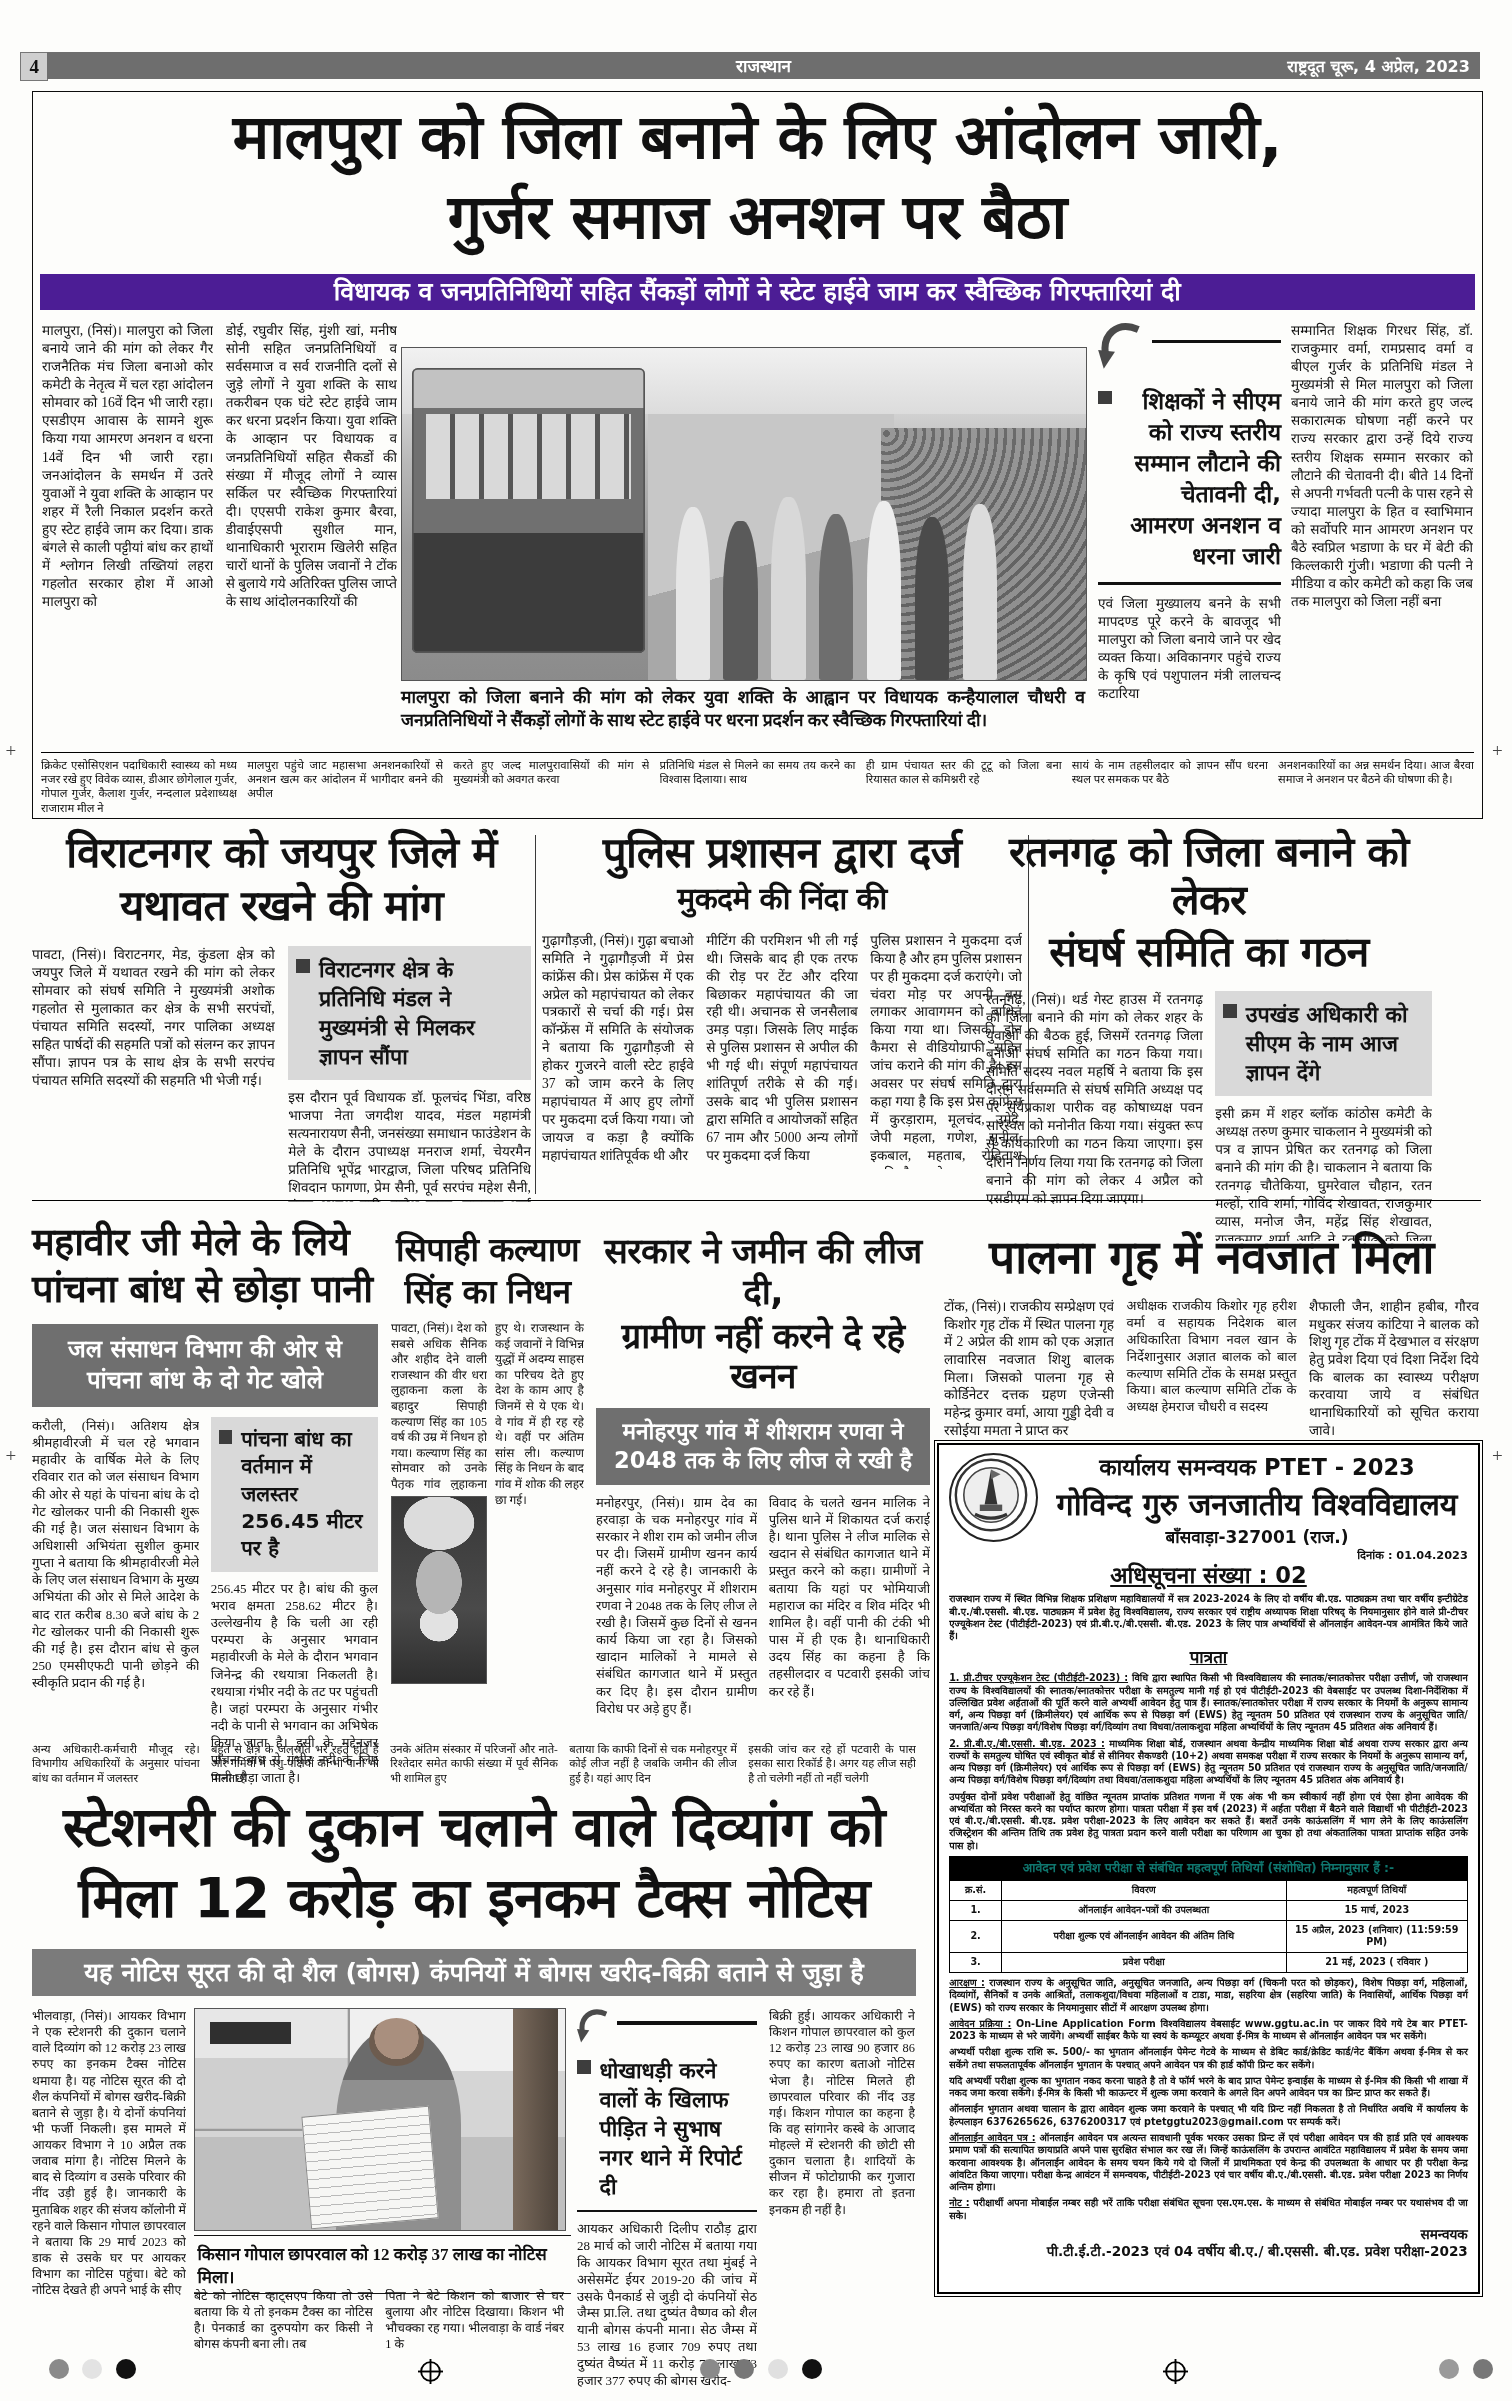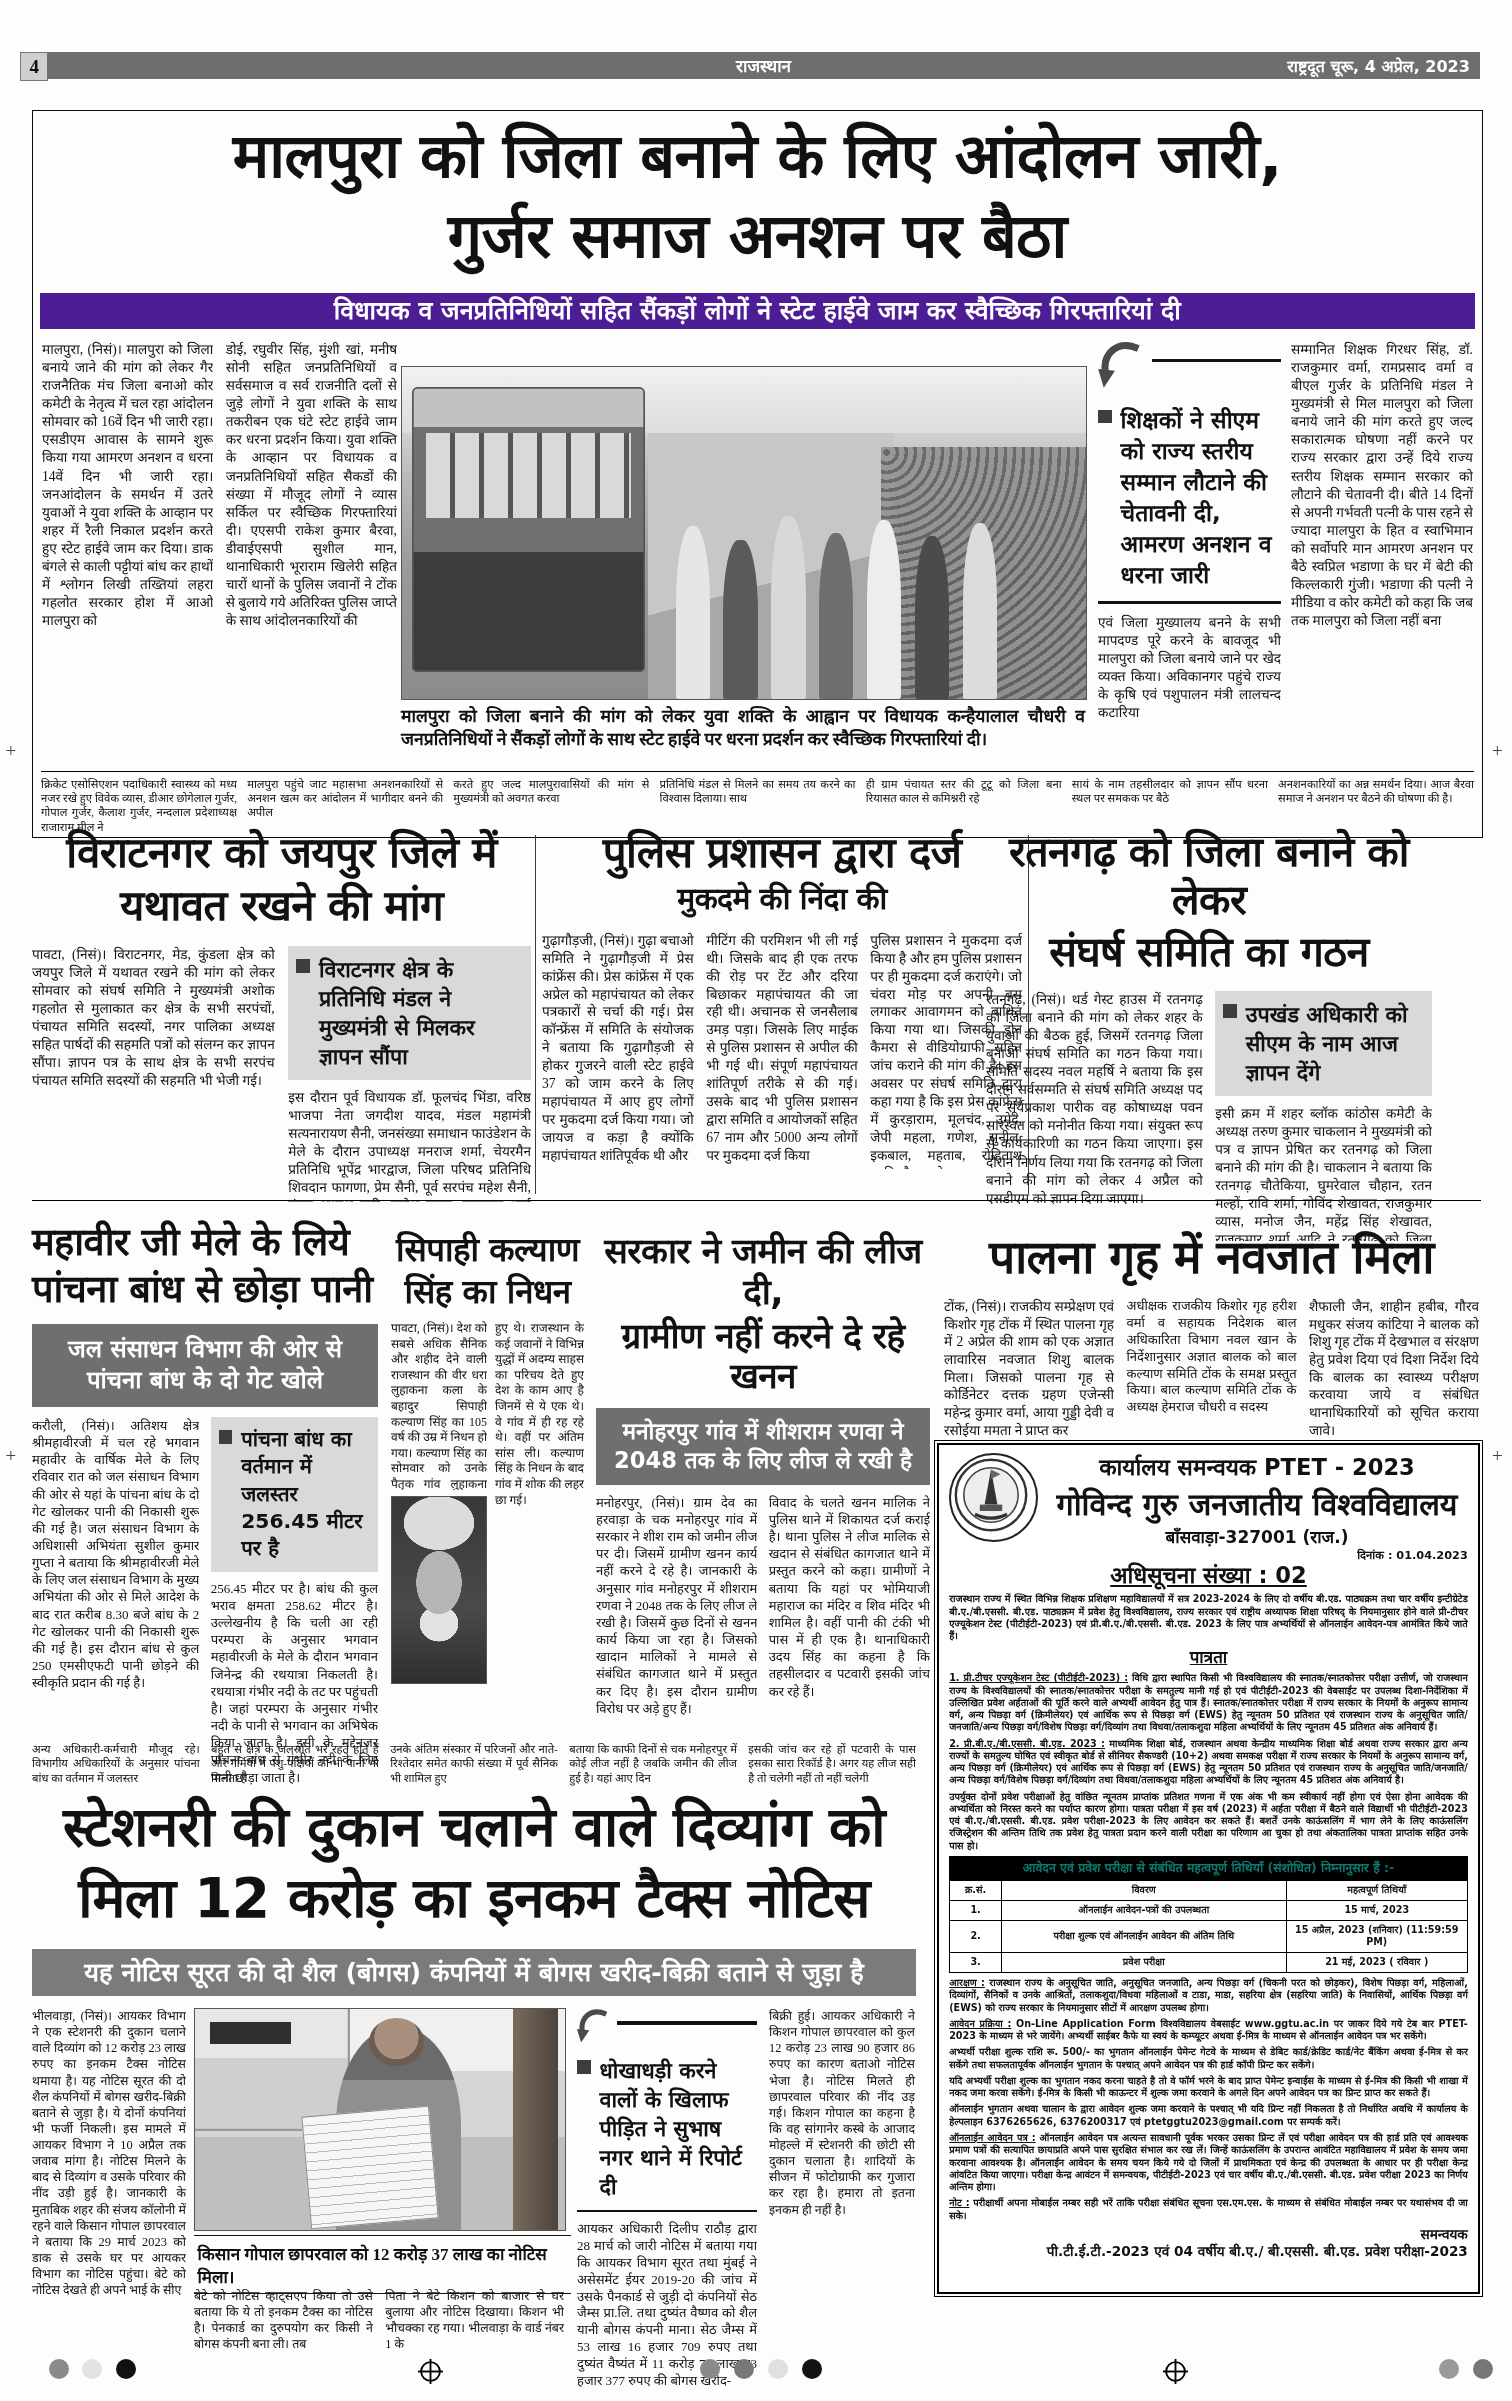--- a/index.html
+++ b/index.html
@@ -66,21 +66,21 @@
     <div class="ctr b" style="font-size:19px;line-height:27px;">4</div>
   </div>
   <div class="abs sans" style="left:47px;top:52px;width:1433px;height:27px;background:#6e6e6e;display:flex;align-items:center;">
     <div style="flex:1;"></div>
     <div class="white b ctr" style="font-size:17px;">राजस्थान</div>
     <div style="flex:1;display:flex;justify-content:flex-end;">
       <div class="white b" style="font-size:16px;padding-right:10.2px;">राष्ट्रदूत चूरू, 4 अप्रेल, 2023</div>
     </div>
   </div>
 
-  <div class="abs frame" style="left:32px;top:110px;width:1449px;height:726px;">
+  <div class="abs frame" style="left:32px;top:91px;width:1449px;height:726px;">
     <div class="abs sans xb ctr hl" style="left:11.3px;top:10.2px;width:1426px;font-size:61px;">मालपुरा को जिला बनाने के लिए आंदोलन जारी,</div>
     <div class="abs sans xb ctr hl" style="left:11.3px;top:90px;width:1426px;font-size:61px;">गुर्जर समाज अनशन पर बैठा</div>
     <div class="abs band white b ctr sans" style="left:6.8px;top:182px;width:1435px;height:36px;font-size:25px;line-height:36px;">विधायक व जनप्रतिनिधियों सहित सैंकड़ों लोगों ने स्टेट हाईवे जाम कर स्वैच्छिक गिरफ्तारियां दी</div>
 
     <div class="abs" style="left:9px;top:230px;width:355px;height:420px;display:flex;gap:12.4px;">
       <div class="body-col just clip" style="flex:1;">मालपुरा, (निसं)। मालपुरा को जिला बनाये जाने की मांग को लेकर गैर राजनैतिक मंच जिला बनाओ कोर कमेटी के नेतृत्व में चल रहा आंदोलन सोमवार को 16वें दिन भी जारी रहा। एसडीएम आवास के सामने शुरू किया गया आमरण अनशन व धरना 14वें दिन भी जारी रहा। जनआंदोलन के समर्थन में उतरे युवाओं ने युवा शक्ति के आव्हान पर शहर में रैली निकाल प्रदर्शन करते हुए स्टेट हाईवे जाम कर दिया। डाक बंगले से काली पट्टीयां बांध कर हाथों में श्लोगन लिखी तख्तियां लहरा गहलोत सरकार होश में आओ मालपुरा को</div>
       <div class="body-col just clip" style="flex:1;">डोई, रघुवीर सिंह, मुंशी खां, मनीष सोनी सहित जनप्रतिनिधियों व सर्वसमाज व सर्व राजनीति दलों से जुड़े लोगों ने युवा शक्ति के साथ तकरीबन एक घंटे स्टेट हाईवे जाम कर धरना प्रदर्शन किया। युवा शक्ति के आव्हान पर विधायक व जनप्रतिनिधियों सहित सैकडों की संख्या में मौजूद लोगों ने व्यास सर्किल पर स्वैच्छिक गिरफ्तारियां दी। एएसपी राकेश कुमार बैरवा, डीवाईएसपी सुशील मान, थानाधिकारी भूराराम खिलेरी सहित चारों थानों के पुलिस जवानों ने टोंक से बुलाये गये अतिरिक्त पुलिस जाप्ते के साथ आंदोलनकारियों की</div>
     </div>
 
     <div class="abs photo ph-main" style="left:368px;top:255px;width:684px;height:332px;">
@@ -103,21 +103,21 @@
     <div class="abs" style="left:1065px;top:230px;width:183px;height:420px;">
       <div style="display:flex;align-items:center;gap:6.8px;">
         <svg class="abs-none" width="47" height="56" viewBox="0 0 100 120">
           <path d="M86,16 C40,-4 8,28 16,70" fill="none" stroke="#4a4a4a" stroke-width="15"></path>
           <polygon points="0,60 36,64 12,100" fill="#4a4a4a"></polygon>
         </svg>
         <div style="flex:1;height:3.4px;background:#111;margin-top:-17px;"></div>
       </div>
       <div style="display:flex;margin-top:8px;">
         <span class="sqbul"></span>
-        <div class="sans xb" style="font-size:23px;line-height:1.35;">शिक्षकों ने सीएम को राज्य स्तरीय सम्मान लौटाने की चेतावनी दी, आमरण अनशन व धरना जारी</div>
+        <div class="sans xb" style="font-size:23px;line-height:1.35;text-align:right;">शिक्षकों ने सीएम को राज्य स्तरीय सम्मान लौटाने की चेतावनी दी, आमरण अनशन व धरना जारी</div>
       </div>
       <div style="height:2.3px;background:#111;margin:10.2px 0;"></div>
       <div class="body-col just clip" style="height:141px;">एवं जिला मुख्यालय बनने के सभी मापदण्ड पूरे करने के बावजूद भी मालपुरा को जिला बनाये जाने पर खेद व्यक्त किया। अविकानगर पहुंचे राज्य के कृषि एवं पशुपालन मंत्री लालचन्द कटारिया</div>
     </div>
 
     <div class="abs body-col just clip" style="left:1258px;top:230px;width:182px;height:420px;">सम्मानित शिक्षक गिरधर सिंह, डॉ. राजकुमार वर्मा, रामप्रसाद वर्मा व बीएल गुर्जर के प्रतिनिधि मंडल ने मुख्यमंत्री से मिल मालपुरा को जिला बनाये जाने की मांग करते हुए जल्द सकारात्मक घोषणा नहीं करने पर राज्य सरकार द्वारा उन्हें दिये राज्य स्तरीय शिक्षक सम्मान सरकार को लौटाने की चेतावनी दी। बीते 14 दिनों से अपनी गर्भवती पत्नी के पास रहने से ज्यादा मालपुरा के हित व स्वाभिमान को सर्वोपरि मान आमरण अनशन पर बैठे स्वप्रिल भडाणा के घर में बेटी की किल्लकारी गुंजी। भडाणा की पत्नी ने मीडिया व कोर कमेटी को कहा कि जब तक मालपुरा को जिला नहीं बना</div>
 
     <div class="abs" style="left:8px;top:660px;width:1433px;height:59px;border-top:1.1px solid #000;padding-top:4.5px;display:flex;gap:10.2px;">
       <div class="just clip" style="flex:1;font-size:11.3px;line-height:1.28;">क्रिकेट एसोसिएशन पदाधिकारी स्वास्थ्य को मध्य नजर रखे हुए विवेक व्यास, डीआर छोगेलाल गुर्जर, गोपाल गुर्जर, कैलाश गुर्जर, नन्दलाल प्रदेशाध्यक्ष राजाराम मील ने</div>
       <div class="just clip" style="flex:1;font-size:11.3px;line-height:1.28;">मालपुरा पहुंचे जाट महासभा अनशनकारियों से अनशन खत्म कर आंदोलन में भागीदार बनने की अपील</div>

